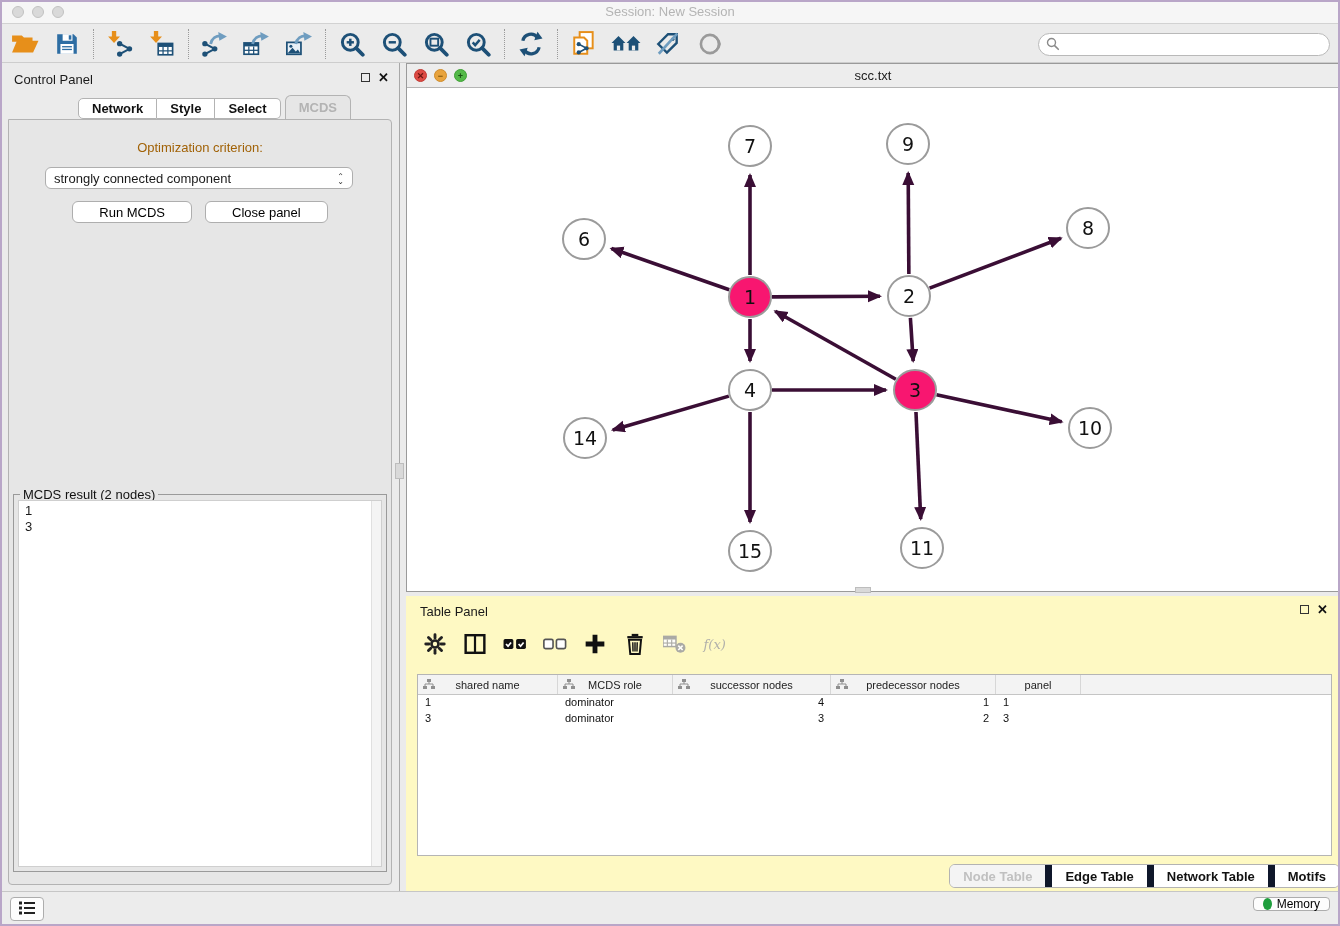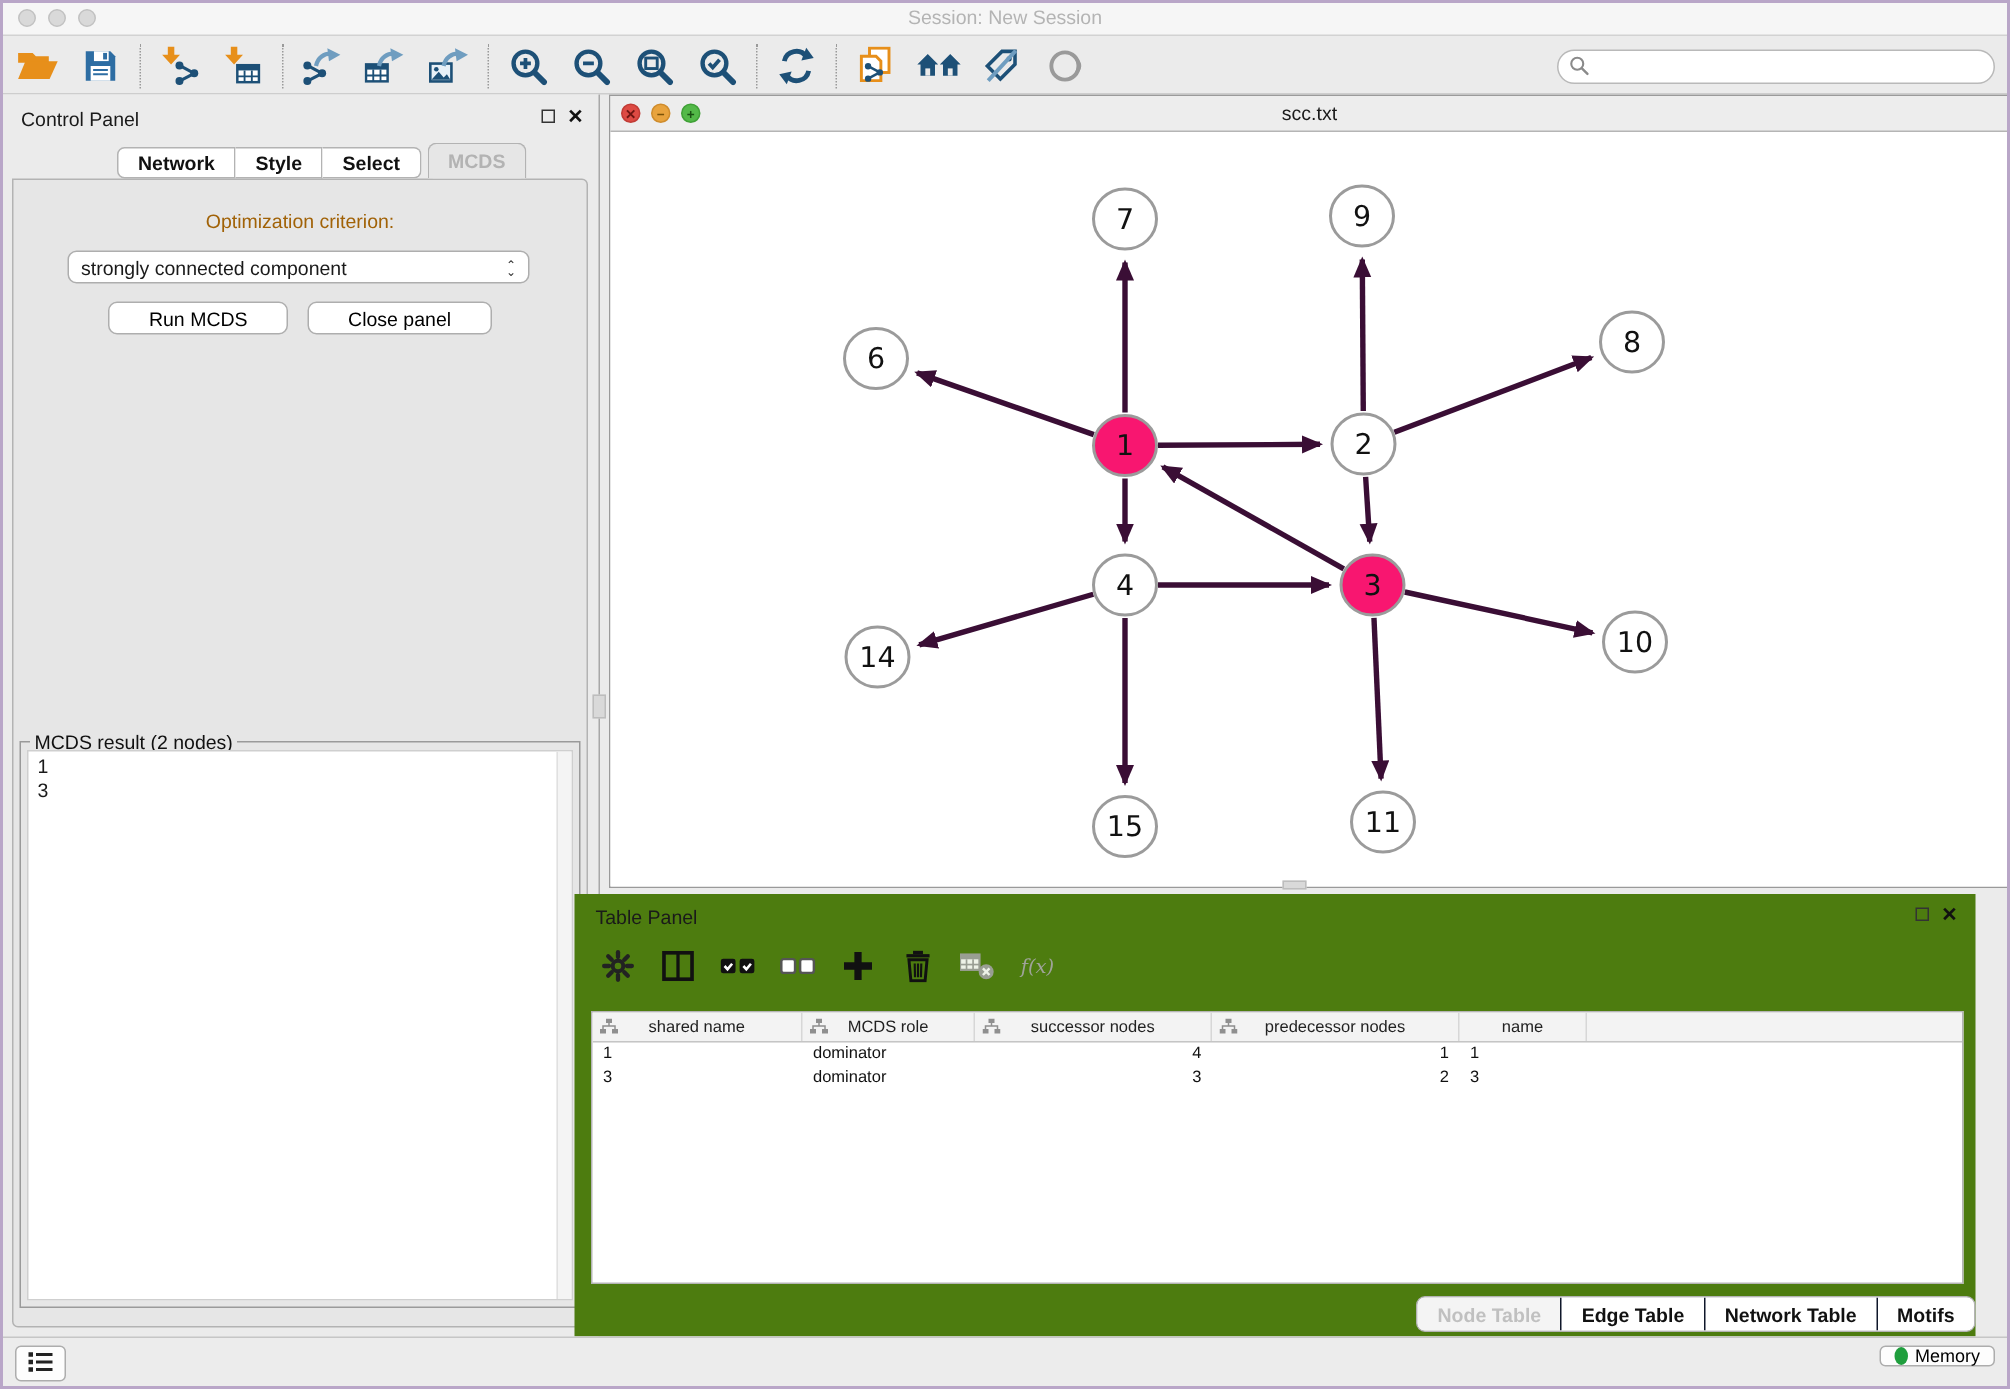--- a/index.html
+++ b/index.html
@@ -59,33 +59,33 @@
   .tl { width:13px; height:13px; border-radius:50%; font-size:9px; font-weight:bold; display:flex; align-items:center; justify-content:center; }
   .tl.red { background:#dd4a43; border:1px solid #c13b35; color:#6d1511; }
   .tl.yellow { background:#e8a33d; border:1px solid #cf8c2c; color:#7a5208; }
   .tl.green { background:#53b948; border:1px solid #3fa136; color:#1a5214; }
   .net-title { position:absolute; left:0; right:0; top:4px; text-align:center; font-size:13px; color:#1a1a1a; }
   .net-canvas { position:absolute; left:0; top:24px; right:0; bottom:0; background:#fff; }
 
   .h-grip { position:absolute; left:855px; top:587px; width:16px; height:6px; background:#d9d9d9; border:1px solid #bdbdbd; z-index:5; }
 
   
-  .table-panel { position:absolute; left:383px; top:596px; width:934px; height:295px; background:#4d7c0f; }
+  .table-panel { position:absolute; left:406px; top:596px; width:934px; height:295px; background:#fef9c3; }
   .tp-toolbar { position:absolute; left:16px; top:30px; height:36px; display:flex; align-items:center; gap:14px; }
   .tp-ic { width:26px; height:26px; display:flex; align-items:center; justify-content:center; background:none; border:none; cursor:pointer; }
   .tp-table { position:absolute; left:11px; top:78px; width:915px; height:182px; background:#fff; border:1px solid #b5b5b5; overflow:hidden; }
   .t-head { display:flex; height:20px; background:#f3f3f3; border-bottom:1px solid #c5c5c5; }
   .t-hcell { position:relative; border-right:1px solid #d7d7d7; font-size:11px; color:#222; display:flex; align-items:center; justify-content:center; }
   .t-hcell .tree { position:absolute; left:5px; top:4px; }
   .t-row { display:flex; height:16px; }
   .t-cell { font-size:11px; padding:1px 7px 0 7px; color:#111; overflow:hidden; white-space:nowrap; }
 
   .tp-tabs { position:absolute; left:0; right:0; top:268px; display:flex; justify-content:flex-end; }
   .tp-tabgroup { display:flex; border:1px solid #b3b3b3; border-radius:6px; overflow:hidden; background:#fff; }
-  .tp-tab { height:22px; padding:0 13px; font-size:13px; font-weight:bold; color:#111; display:flex; align-items:center; background:#fff; border-left:1px solid #0f172a; }
+  .tp-tab { height:22px; padding:0 13px; font-size:13px; font-weight:bold; color:#111; display:flex; align-items:center; background:#fff; border-left:7px solid #0f172a; }
   .tp-tab:first-child { border-left:none; }
   .tp-tab.selected { color:#c0c0c0; background:#f4f4f4; }
 
   
   .statusbar { position:absolute; left:0; top:891px; right:0; height:35px; background:#ececec; border-top:1px solid #c6c6c6; }
   .task-btn { position:absolute; left:10px; top:5px; width:34px; height:24px; background:#fdfdfd; border:1px solid #adadad; border-radius:4px; display:flex; align-items:center; justify-content:center; cursor:pointer; }
   .mem-btn { position:absolute; right:10px; top:5px; height:14px; background:#fdfdfd; border:1px solid #adadad; border-radius:4px; display:flex; align-items:center; gap:5px; padding:0 9px; font-size:12px; cursor:pointer; }
   .mem-dot { width:9px; height:12px; border-radius:50%; background:#1f9e3d; }
 </style>
 </head>
@@ -515,21 +515,21 @@
               <g fill="#8f8f8f">
                 <rect x="4" y="0" width="4" height="3"></rect>
                 <rect x="0" y="7" width="4" height="3"></rect>
                 <rect x="8" y="7" width="4" height="3"></rect>
               </g>
               <path d="M6 3 V5 M2 7 V5 H10 V7" fill="none" stroke="#8f8f8f" stroke-width="1"></path>
             </svg></span>
           <span>predecessor nodes</span>
         </div>
         <div class="t-hcell" style="width: 85px;">
-          <span>name</span>
+          <span>panel</span>
         </div>
       </div>
     <div id="t-body">
         <div class="t-row">
           <div class="t-cell" style="width: 140px; text-align: left;">1</div>
           <div class="t-cell" style="width: 115px; text-align: left;">dominator</div>
           <div class="t-cell" style="width: 158px; text-align: right;">4</div>
           <div class="t-cell" style="width: 165px; text-align: right;">1</div>
           <div class="t-cell" style="width: 85px; text-align: left;">1</div>
         </div>

